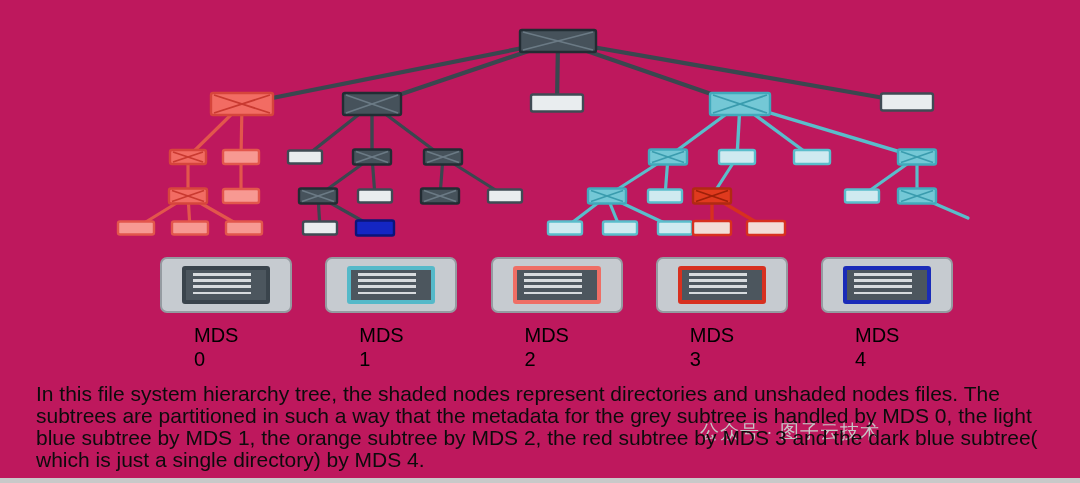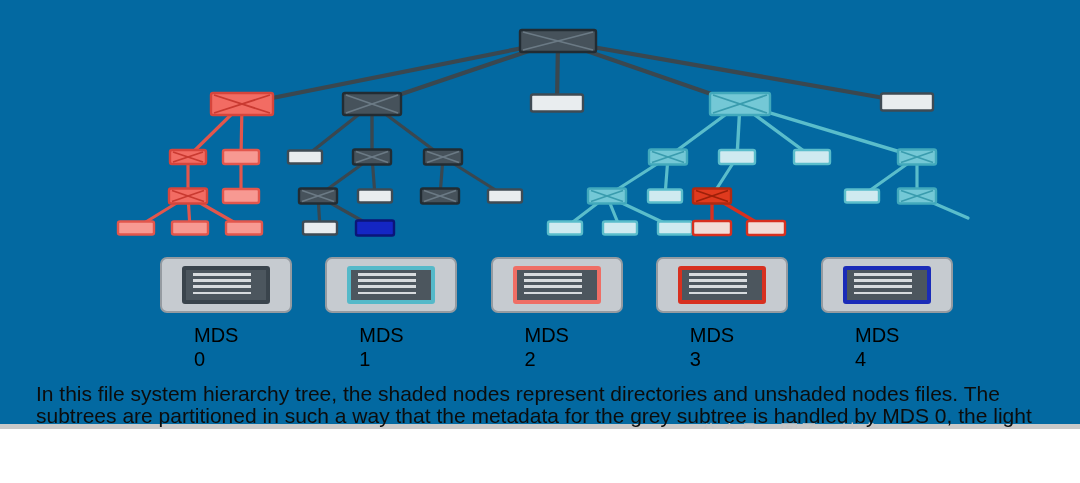--- a/index.html
+++ b/index.html
@@ -2,22 +2,22 @@
 <html><head>
 <meta charset="utf-8">
 <style>
   * { margin: 0; padding: 0; box-sizing: border-box; }
   html, body { background: #ffffff; }
   body { font-family: "Liberation Sans", "DejaVu Sans", sans-serif; }
 
   .stage {
     position: relative;
     width: 1080px;
-    height: 429px;
-    background: #0369a1;
+    height: 483px;
+    background: #be185d;
     overflow: hidden;
   }
 
   .tree-svg { position: absolute; left: 0; top: 0; display: block; }
 
   .servers {
     position: absolute;
     left: 160px;
     top: 257px;
     width: 793px;

